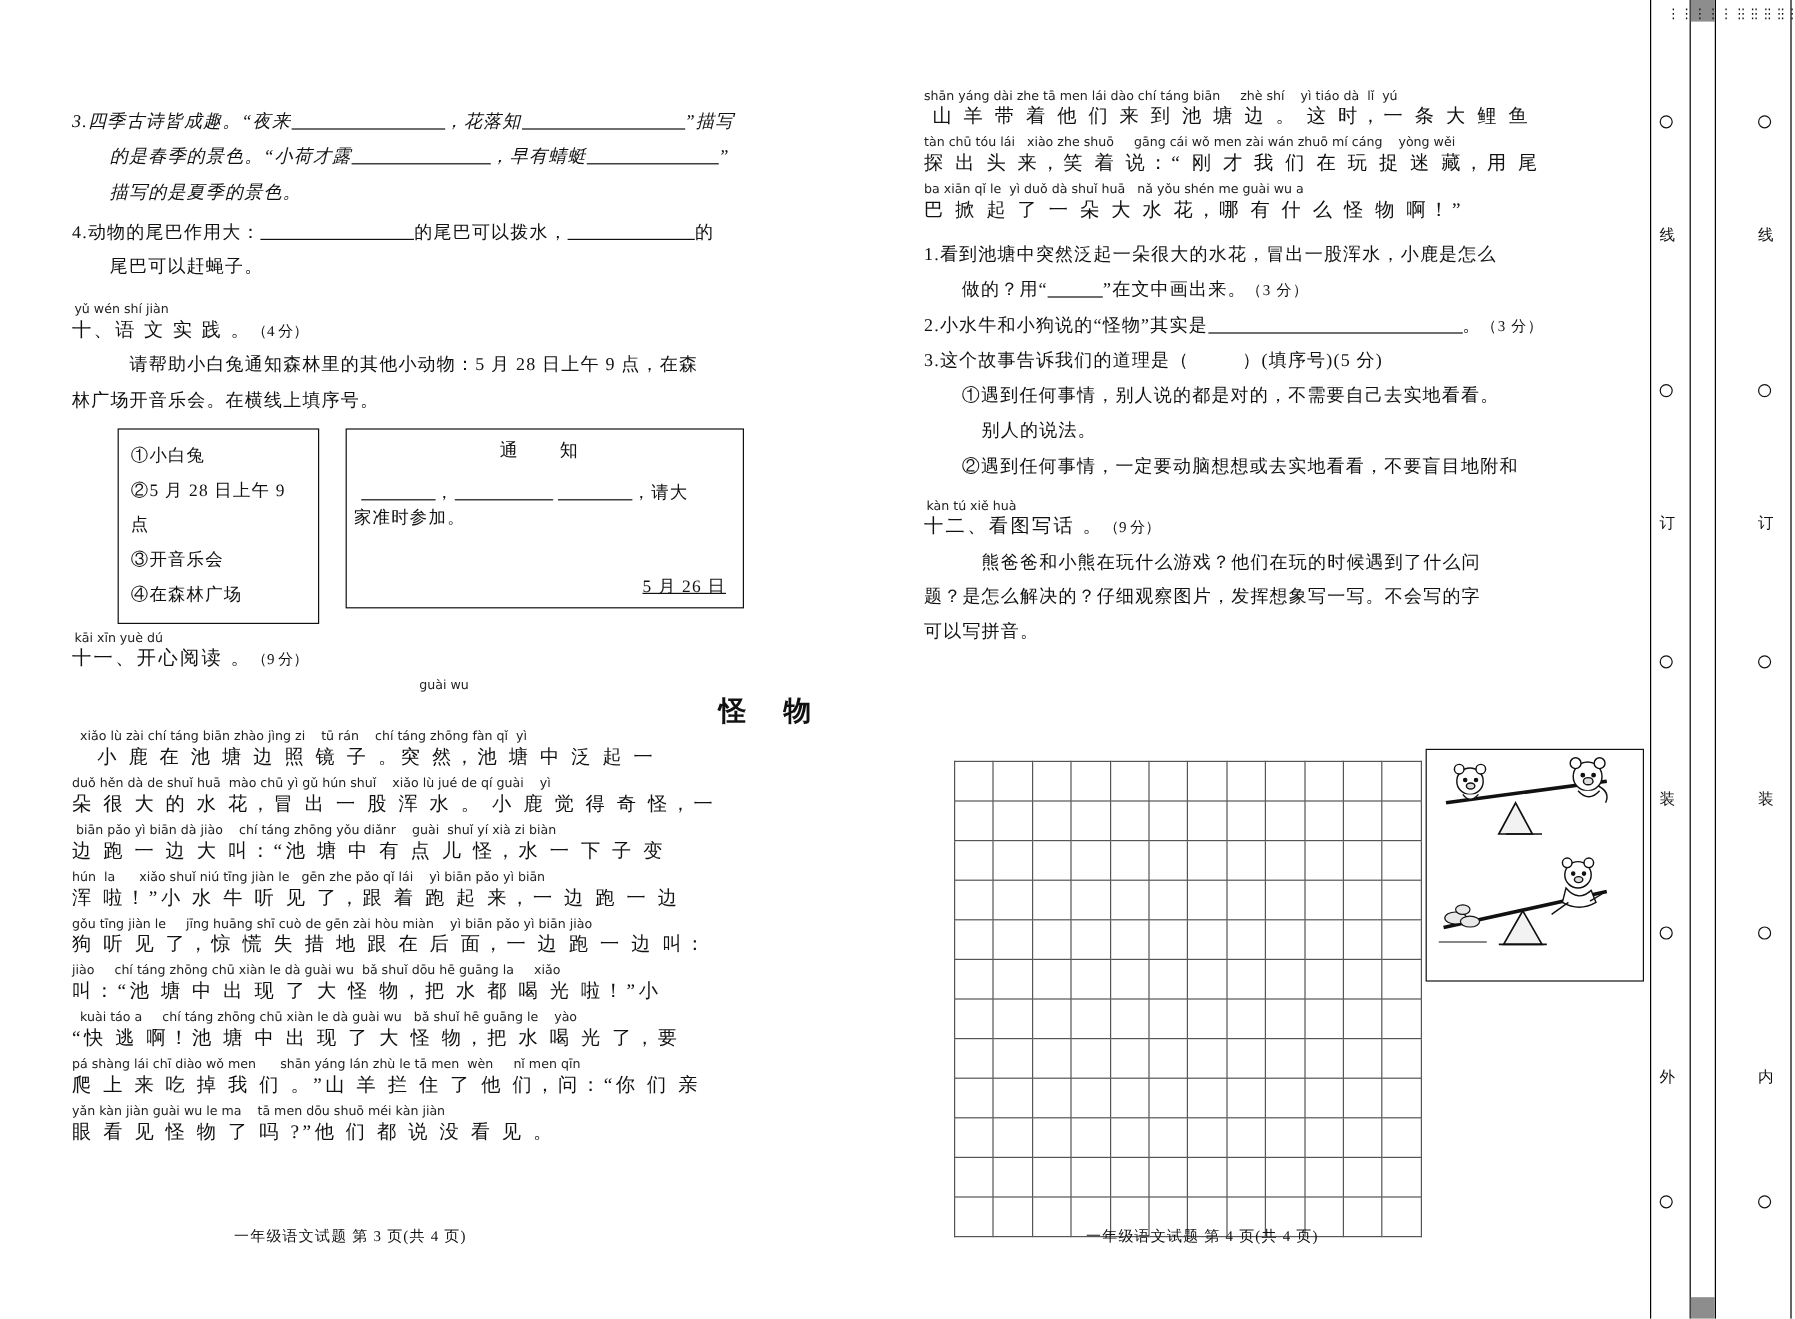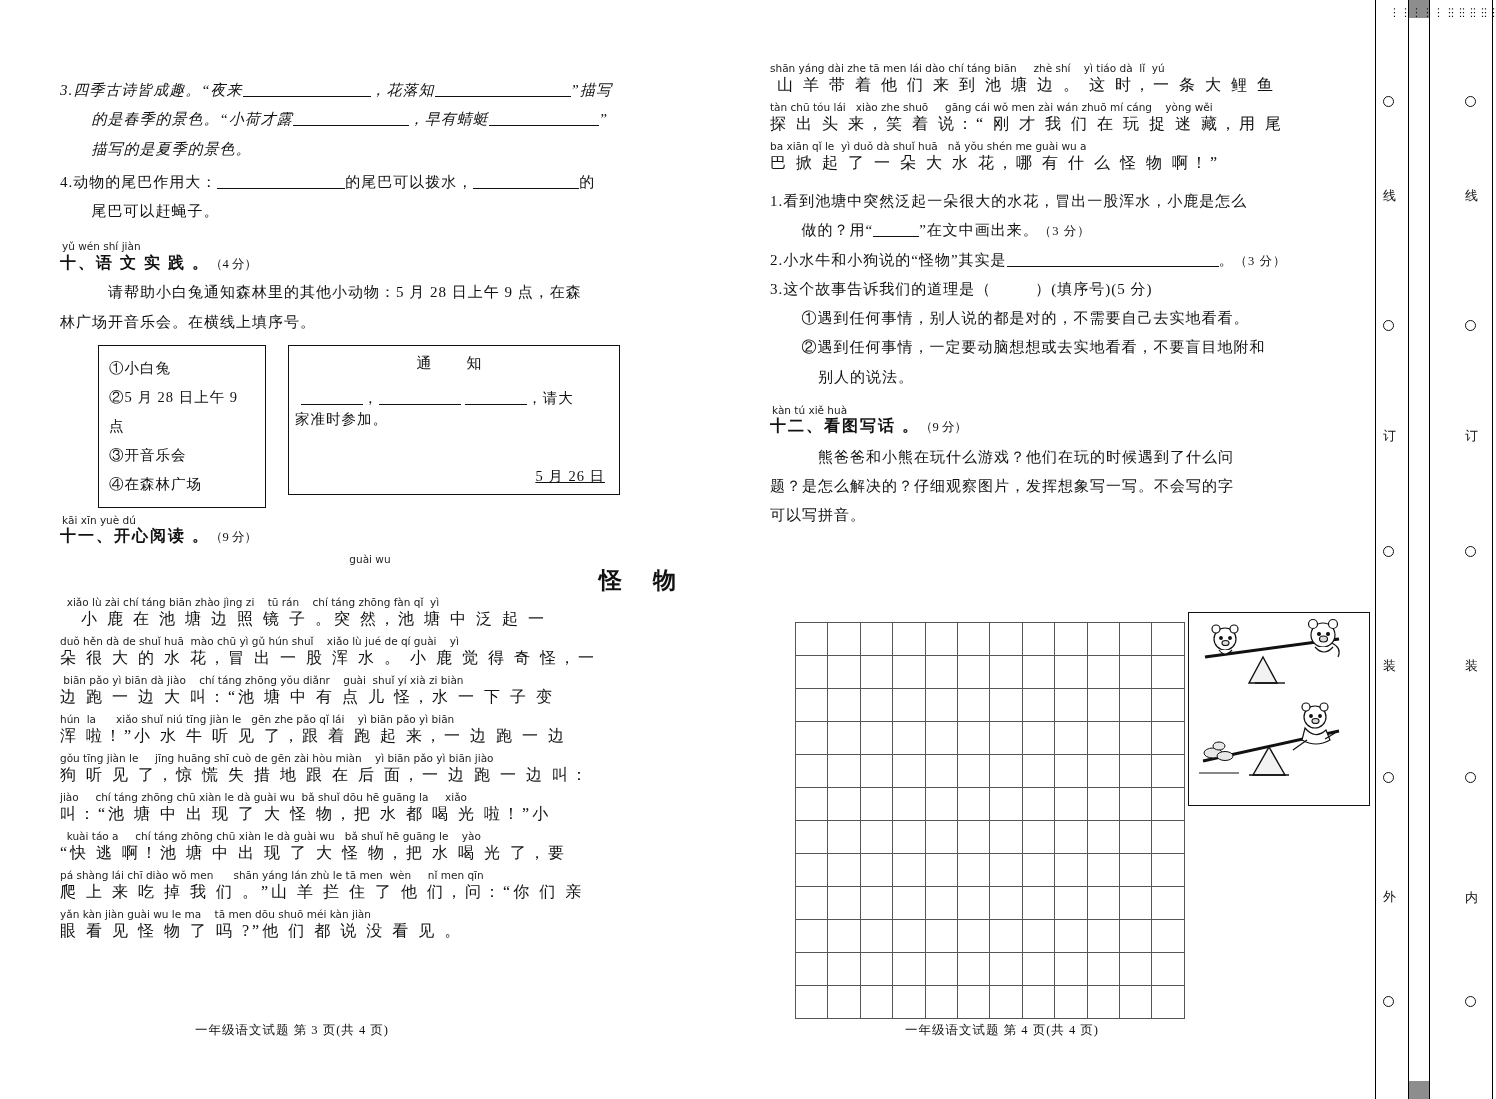--- a/index.html
+++ b/index.html
@@ -4,31 +4,31 @@
 <style>
   html,body{margin:0;padding:0;background:#ffffff;}
   body{
     width:1496px;height:1099px;position:relative;overflow:hidden;
     font-family:"Liberation Serif","DejaVu Serif",serif;
     color:#111;
   }
   .page{position:absolute;inset:0;}
 
   
-  .col{position:absolute;top:0;bottom:0;}
+  .col{position:absolute;top:12px;bottom:0;}
   .col-left{left:60px;width:620px;}
   .col-right{left:770px;width:620px;}
 
   
   .ln{line-height:1.95;font-size:15px;}
   .zh{font-family:"Liberation Serif","DejaVu Serif",serif;letter-spacing:1px;}
   .small{font-size:12.5px;}
   .ind{text-indent:2em;}
   .blank{display:inline-block;border-bottom:1px solid #111;height:1em;vertical-align:-2px;}
-  .sect-title{font-size:16px;font-weight:bold;letter-spacing:2px;}
+  .sect-title{font-size:16px;font-weight:normal;letter-spacing:2px;}
   .pinyin{font-size:10.5px;color:#222;font-family:"DejaVu Sans",sans-serif;letter-spacing:0;}
 
   
   .py-row{margin-bottom:2px;}
   .py-line{font-size:10.5px;font-family:"DejaVu Sans",sans-serif;color:#222;height:13px;white-space:pre;}
   .hz-line{font-size:16px;letter-spacing:3px;height:24px;white-space:pre;}
 
   
   .q-item{margin-bottom:4px;}
   .q-sub{margin-left:2.1em;}
@@ -199,22 +199,22 @@
 
     <div class="ln zh">
       <span>2.</span><span>小水牛和小狗说的“怪物”其实是</span><span class="blank" style="width:212px;"></span><span>。</span><span class="small">（3 分）</span>
     </div>
 
     <div class="ln zh">
       <div>
         <span>3.</span><span>这个故事告诉我们的道理是（</span><span style="display:inline-block;width:44px;"></span><span>）(填序号)(5 分)</span>
       </div>
       <div class="q-sub">①遇到任何事情，别人说的都是对的，不需要自己去实地看看。</div>
+      <div class="q-sub" style="margin-left:3.2em;">别人的说法。</div>
       <div class="q-sub">②遇到任何事情，一定要动脑想想或去实地看看，不要盲目地附和</div>
-      <div class="q-sub" style="margin-left:3.2em;">别人的说法。</div>
     </div>
 
     <div style="margin-top:12px;">
       <div class="pinyin" style="margin-left:2px;">kàn tú  xiě huà</div>
       <div>
         <span class="sect-title">十二、看图写话 。</span><span class="small">（9 分）</span>
       </div>
       <div class="ln zh" style="margin-top:6px;">
         <div style="text-indent:3.2em;">熊爸爸和小熊在玩什么游戏？他们在玩的时候遇到了什么问</div>
         <div>题？是怎么解决的？仔细观察图片，发挥想象写一写。不会写的字</div>

